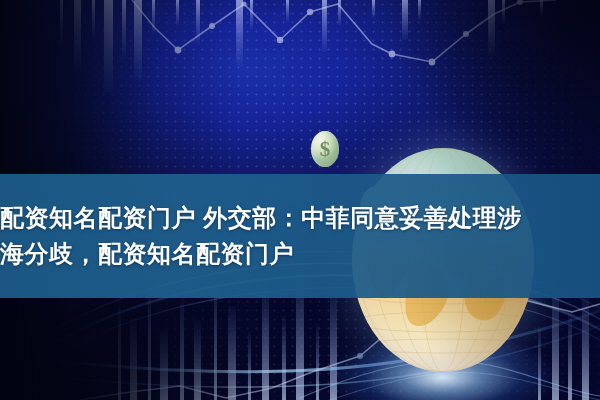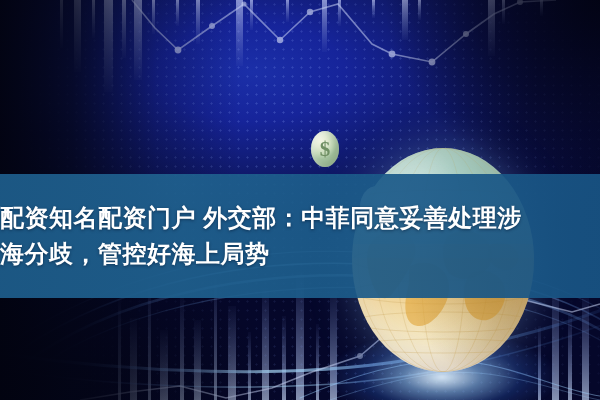--- a/index.html
+++ b/index.html
@@ -304,16 +304,16 @@
     </div>
     <div class="globe-shade"></div>
   </div>
 
   <div class="coin c1">$</div>
 
   <div class="layer bg-vignette"></div>
 
   <div class="banner">
     <div class="title-line">配资知名配资门户 外交部：中菲同意妥善处理涉</div>
-    <div class="title-line">海分歧，管控好海上局势</div>
+    <div class="title-line">海分歧，配资知名配资门户</div>
   </div>
 
 </div>
 
 </body></html>

